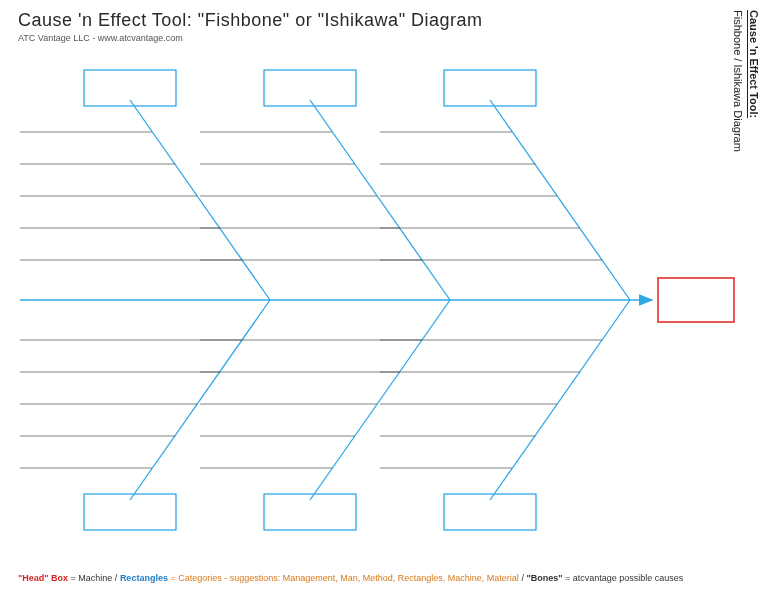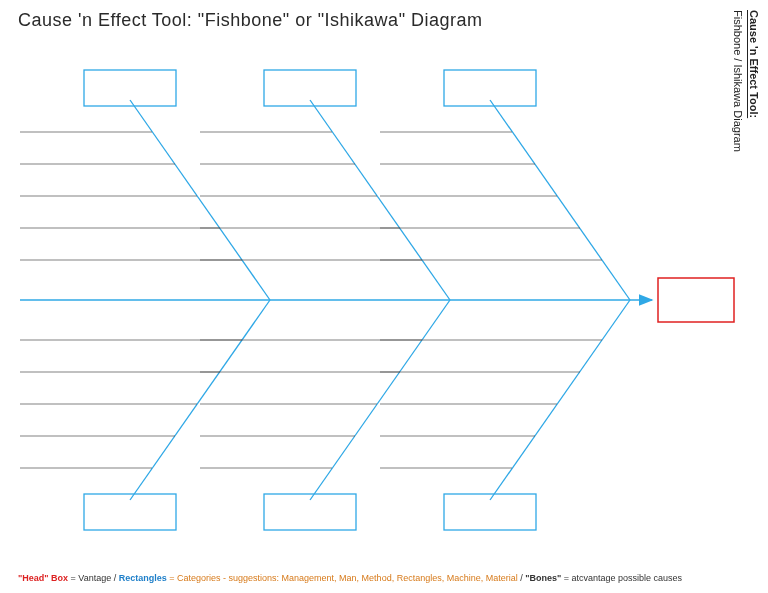--- a/index.html
+++ b/index.html
@@ -38,20 +38,21 @@
     .legend .red { color: #d22; font-weight: 600; }
     .legend .blue { color: #1e7fc9; font-weight: 600; margin-top: 8px; }
     .legend .orange { color: #d77a1a; margin-top: 12px; }
     .legend .bold { font-weight: 600; }
   </style>
 </head>
 <body>
 
 <div class="title-block">
   <div class="main-title">Cause 'n Effect Tool:   "Fishbone" or "Ishikawa"  Diagram</div>
+  <div class="subtitle">ATC Vantage LLC - www.atcvantage.com</div>
 </div>
 
 <div class="side-title">
   <span class="st1">Cause 'n Effect Tool:</span>
   <span class="st2">Fishbone / Ishikawa Diagram</span>
 </div>
 
 <svg class="diagram" viewBox="0 0 768 520">
   <defs>
     <marker id="arrowhead" markerWidth="10" markerHeight="8" refX="9" refY="4" orient="auto">
@@ -114,21 +115,21 @@
     <line x1="380" y1="300" x2="602" y2="300"></line>
     <line x1="380" y1="332" x2="580" y2="332"></line>
     <line x1="380" y1="364" x2="557" y2="364"></line>
     <line x1="380" y1="396" x2="535" y2="396"></line>
     <line x1="380" y1="428" x2="512" y2="428"></line>
   </g>
 </svg>
 
 <div class="legend">
   <span class="red">"Head" Box</span>
-  <span>= Vantage</span>
+  <span>= Machine</span>
   <span>  /  </span>
   <span class="blue">Rectangles</span>
   <span class="orange">= Categories -  suggestions: </span>
   <span class="orange">Management, Man, Method, Rectangles, Machine, Material</span>
   <span>  /  </span>
   <span class="bold">"Bones"</span>
   <span>= atcvantage possible causes</span>
 </div>
 
 </body></html>

